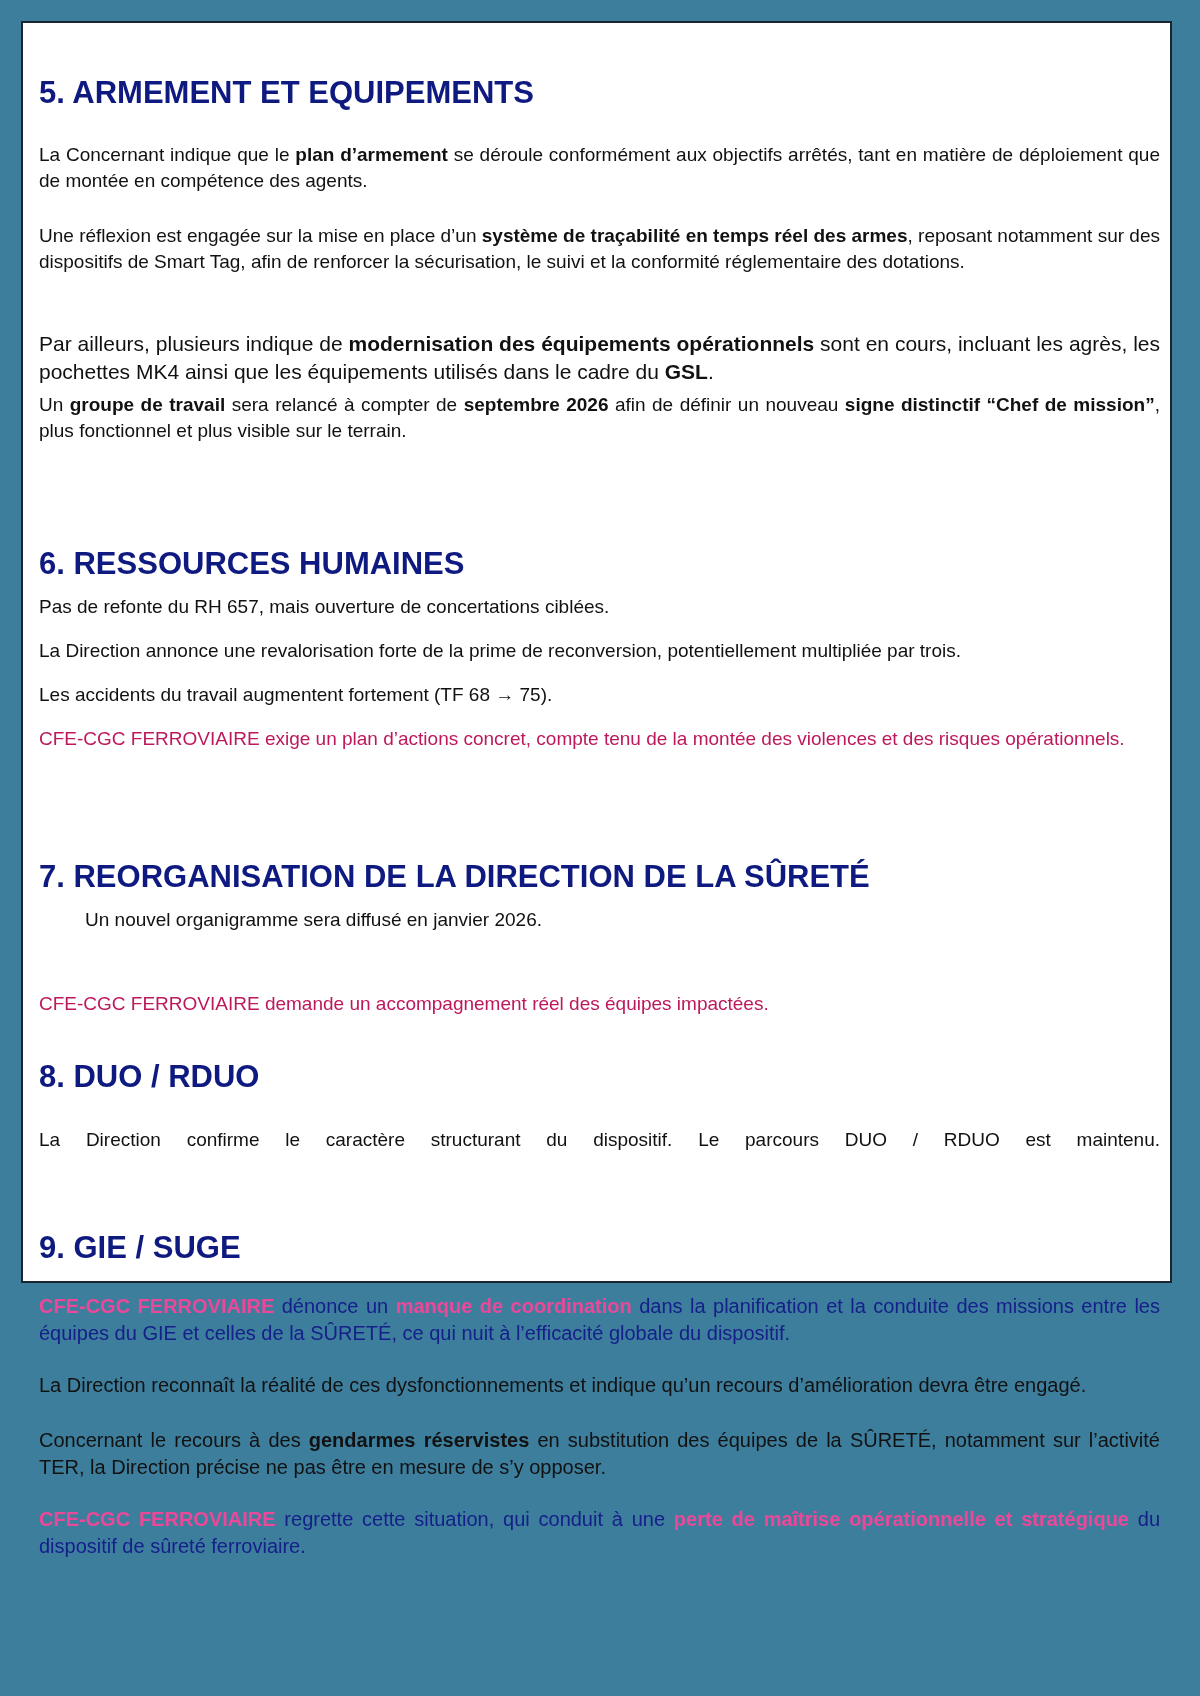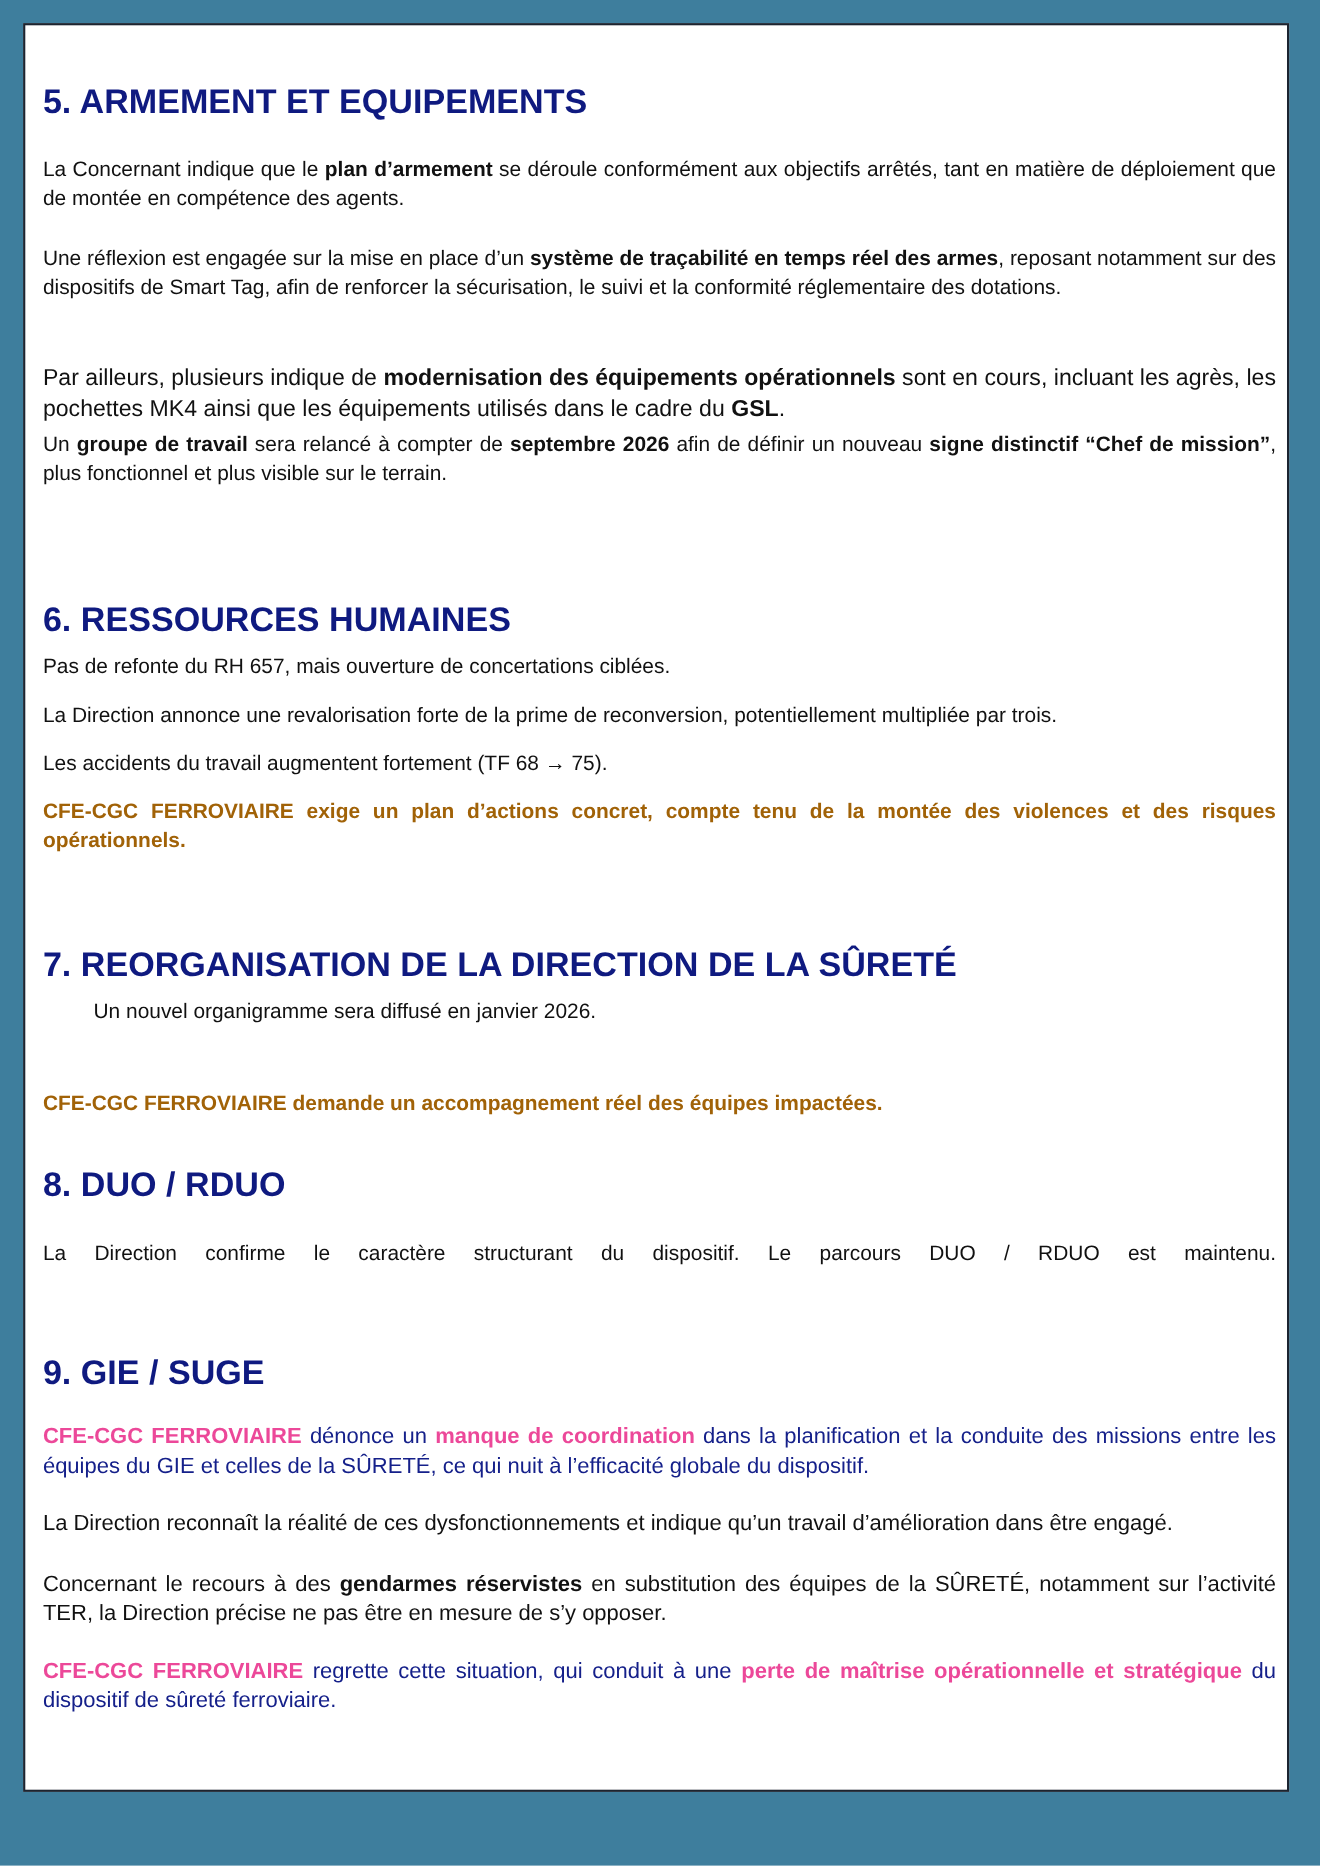--- a/index.html
+++ b/index.html
@@ -7,21 +7,21 @@
     width: 1200px; height: 1696px;
     background: #3e7e9d;
     position: relative;
     overflow: hidden;
     font-family: "Liberation Sans", sans-serif;
     color: #111;
   }
   .page {
     position: absolute;
     left: 21px; top: 21px;
-    width: 1151px; height: 1608px;
+    width: 1151px; height: 1262px;
     background: #ffffff;
     border: 2px solid #1c2430;
     box-sizing: border-box;
   }
   .content {
     position: absolute;
     left: 16px; top: 30px;
     width: 1121px;
   }
   h2 {
@@ -32,21 +32,21 @@
     letter-spacing: 0;
   }
   .h-l { font-size: 31px; line-height: 36px; }
   p { margin: 0; text-align: justify; }
   .t19 { font-size: 19px; line-height: 26px; }
   .t21 { font-size: 21px; line-height: 28px; }
   .t20 { font-size: 20px; line-height: 27px; }
   b { font-weight: bold; }
   .blue { color: #15208a; }
   .blue b { color: #ec4899; }
-  .bblue { color: #a16207; font-weight: bold; }
+  .bblue { color: #be185d; font-weight: normal; }
   .abs { position: absolute; left: 0; width: 1121px; }
 </style>
 </head>
 <body>
 
 <div class="page">
   <div class="content">
 
     <div class="abs" style="top:22px;">
       <h2 class="h-l">5. ARMEMENT ET EQUIPEMENTS</h2>
@@ -74,18 +74,18 @@
       <h2 class="h-l">8. DUO / RDUO</h2>
     </div>
     <div class="abs t19" style="top:1074px;">
       <p style="text-align:justify; text-align-last:justify;">La Direction confirme le caractère structurant du dispositif. Le parcours DUO / RDUO est maintenu.</p>
     </div>
 
     <div class="abs" style="top:1177px;">
       <h2 class="h-l">9. GIE / SUGE</h2>
     </div>
     <p class="abs t20 blue" style="top:1240px;"><b>CFE-CGC FERROVIAIRE</b><span> dénonce un </span><b>manque de coordination</b><span> dans la planification et la conduite des missions entre les équipes du GIE et celles de la SÛRETÉ, ce qui nuit à l’efficacité globale du dispositif.</span></p>
-    <p class="abs t20" style="top:1319px;">La Direction reconnaît la réalité de ces dysfonctionnements et indique qu’un travail d’amélioration dans être engagé.</p>
+    <p class="abs t20" style="top:1319px;">La Direction reconnaît la réalité de ces dysfonctionnements et indique qu’un recours d’amélioration devra être engagé.</p>
     <p class="abs t20" style="top:1374px;"><span>Concernant le recours à des </span><b>gendarmes réservistes</b><span> en substitution des équipes de la SÛRETÉ, notamment sur l’activité TER, la Direction précise ne pas être en mesure de s’y opposer.</span></p>
     <p class="abs t20 blue" style="top:1453px;"><b>CFE-CGC FERROVIAIRE</b><span> regrette cette situation, qui conduit à une </span><b>perte de maîtrise opérationnelle et stratégique</b><span> du dispositif de sûreté ferroviaire.</span></p>
 
   </div>
 </div>
 
 </body></html>

